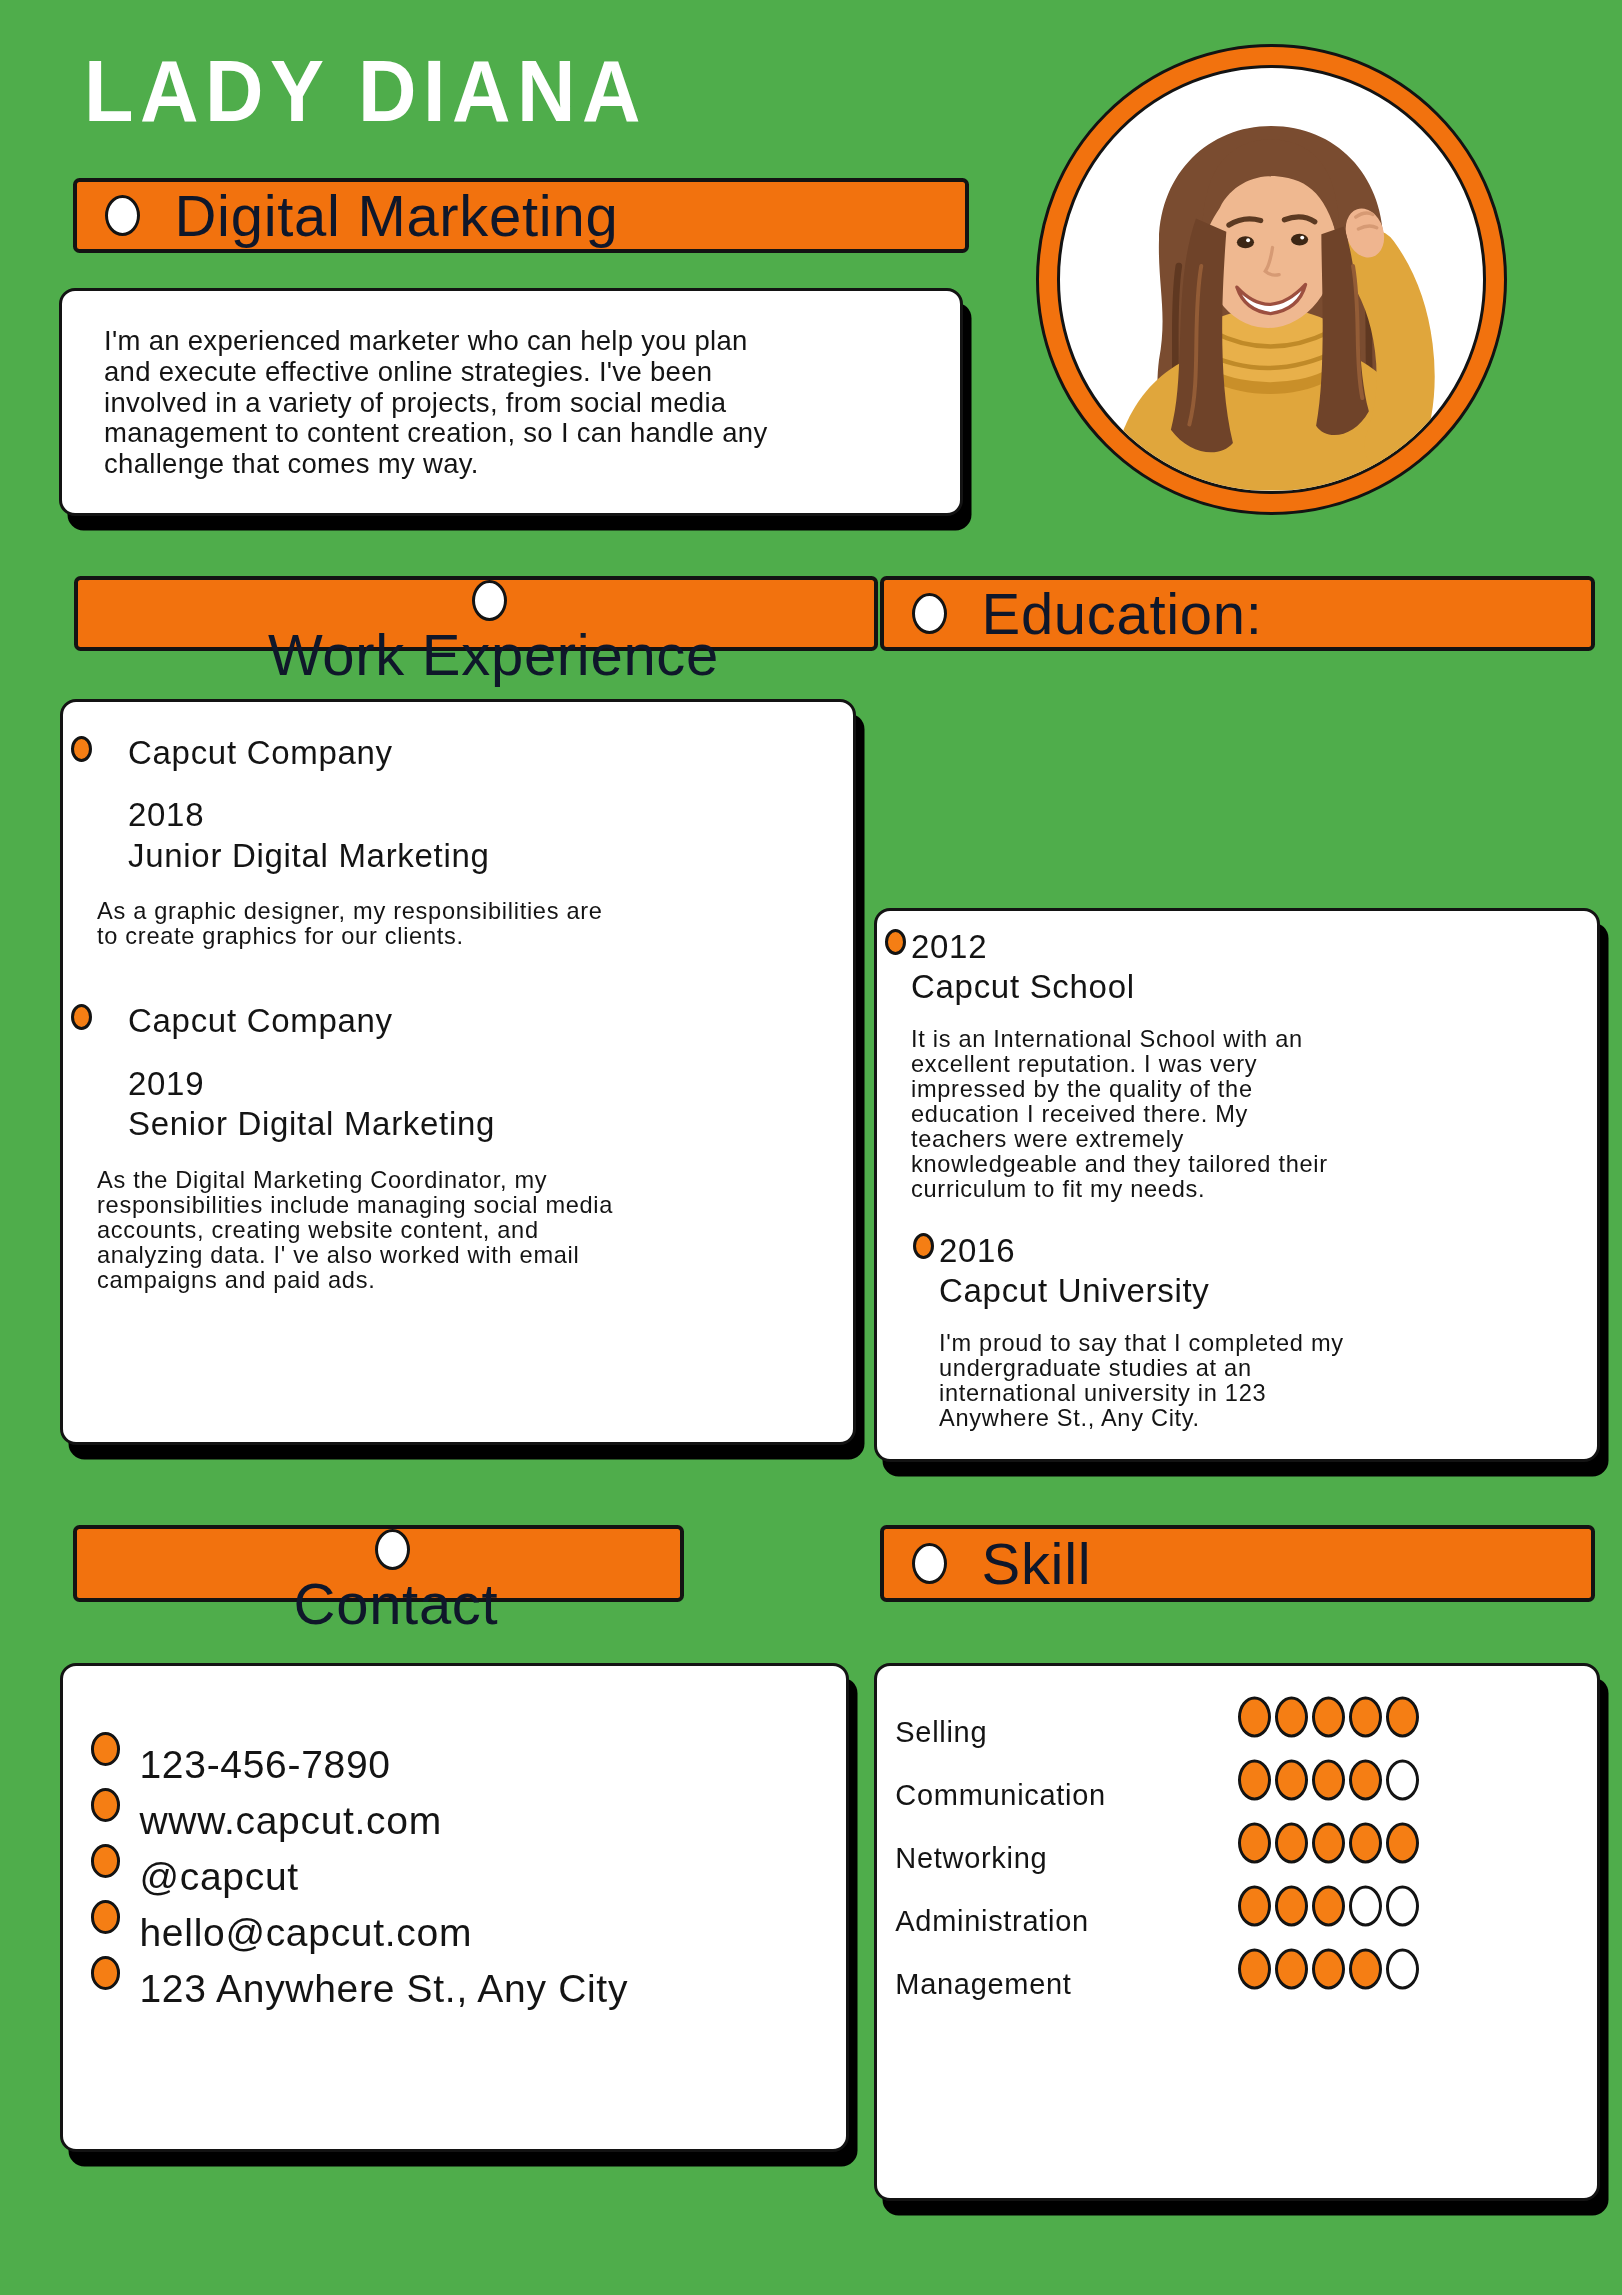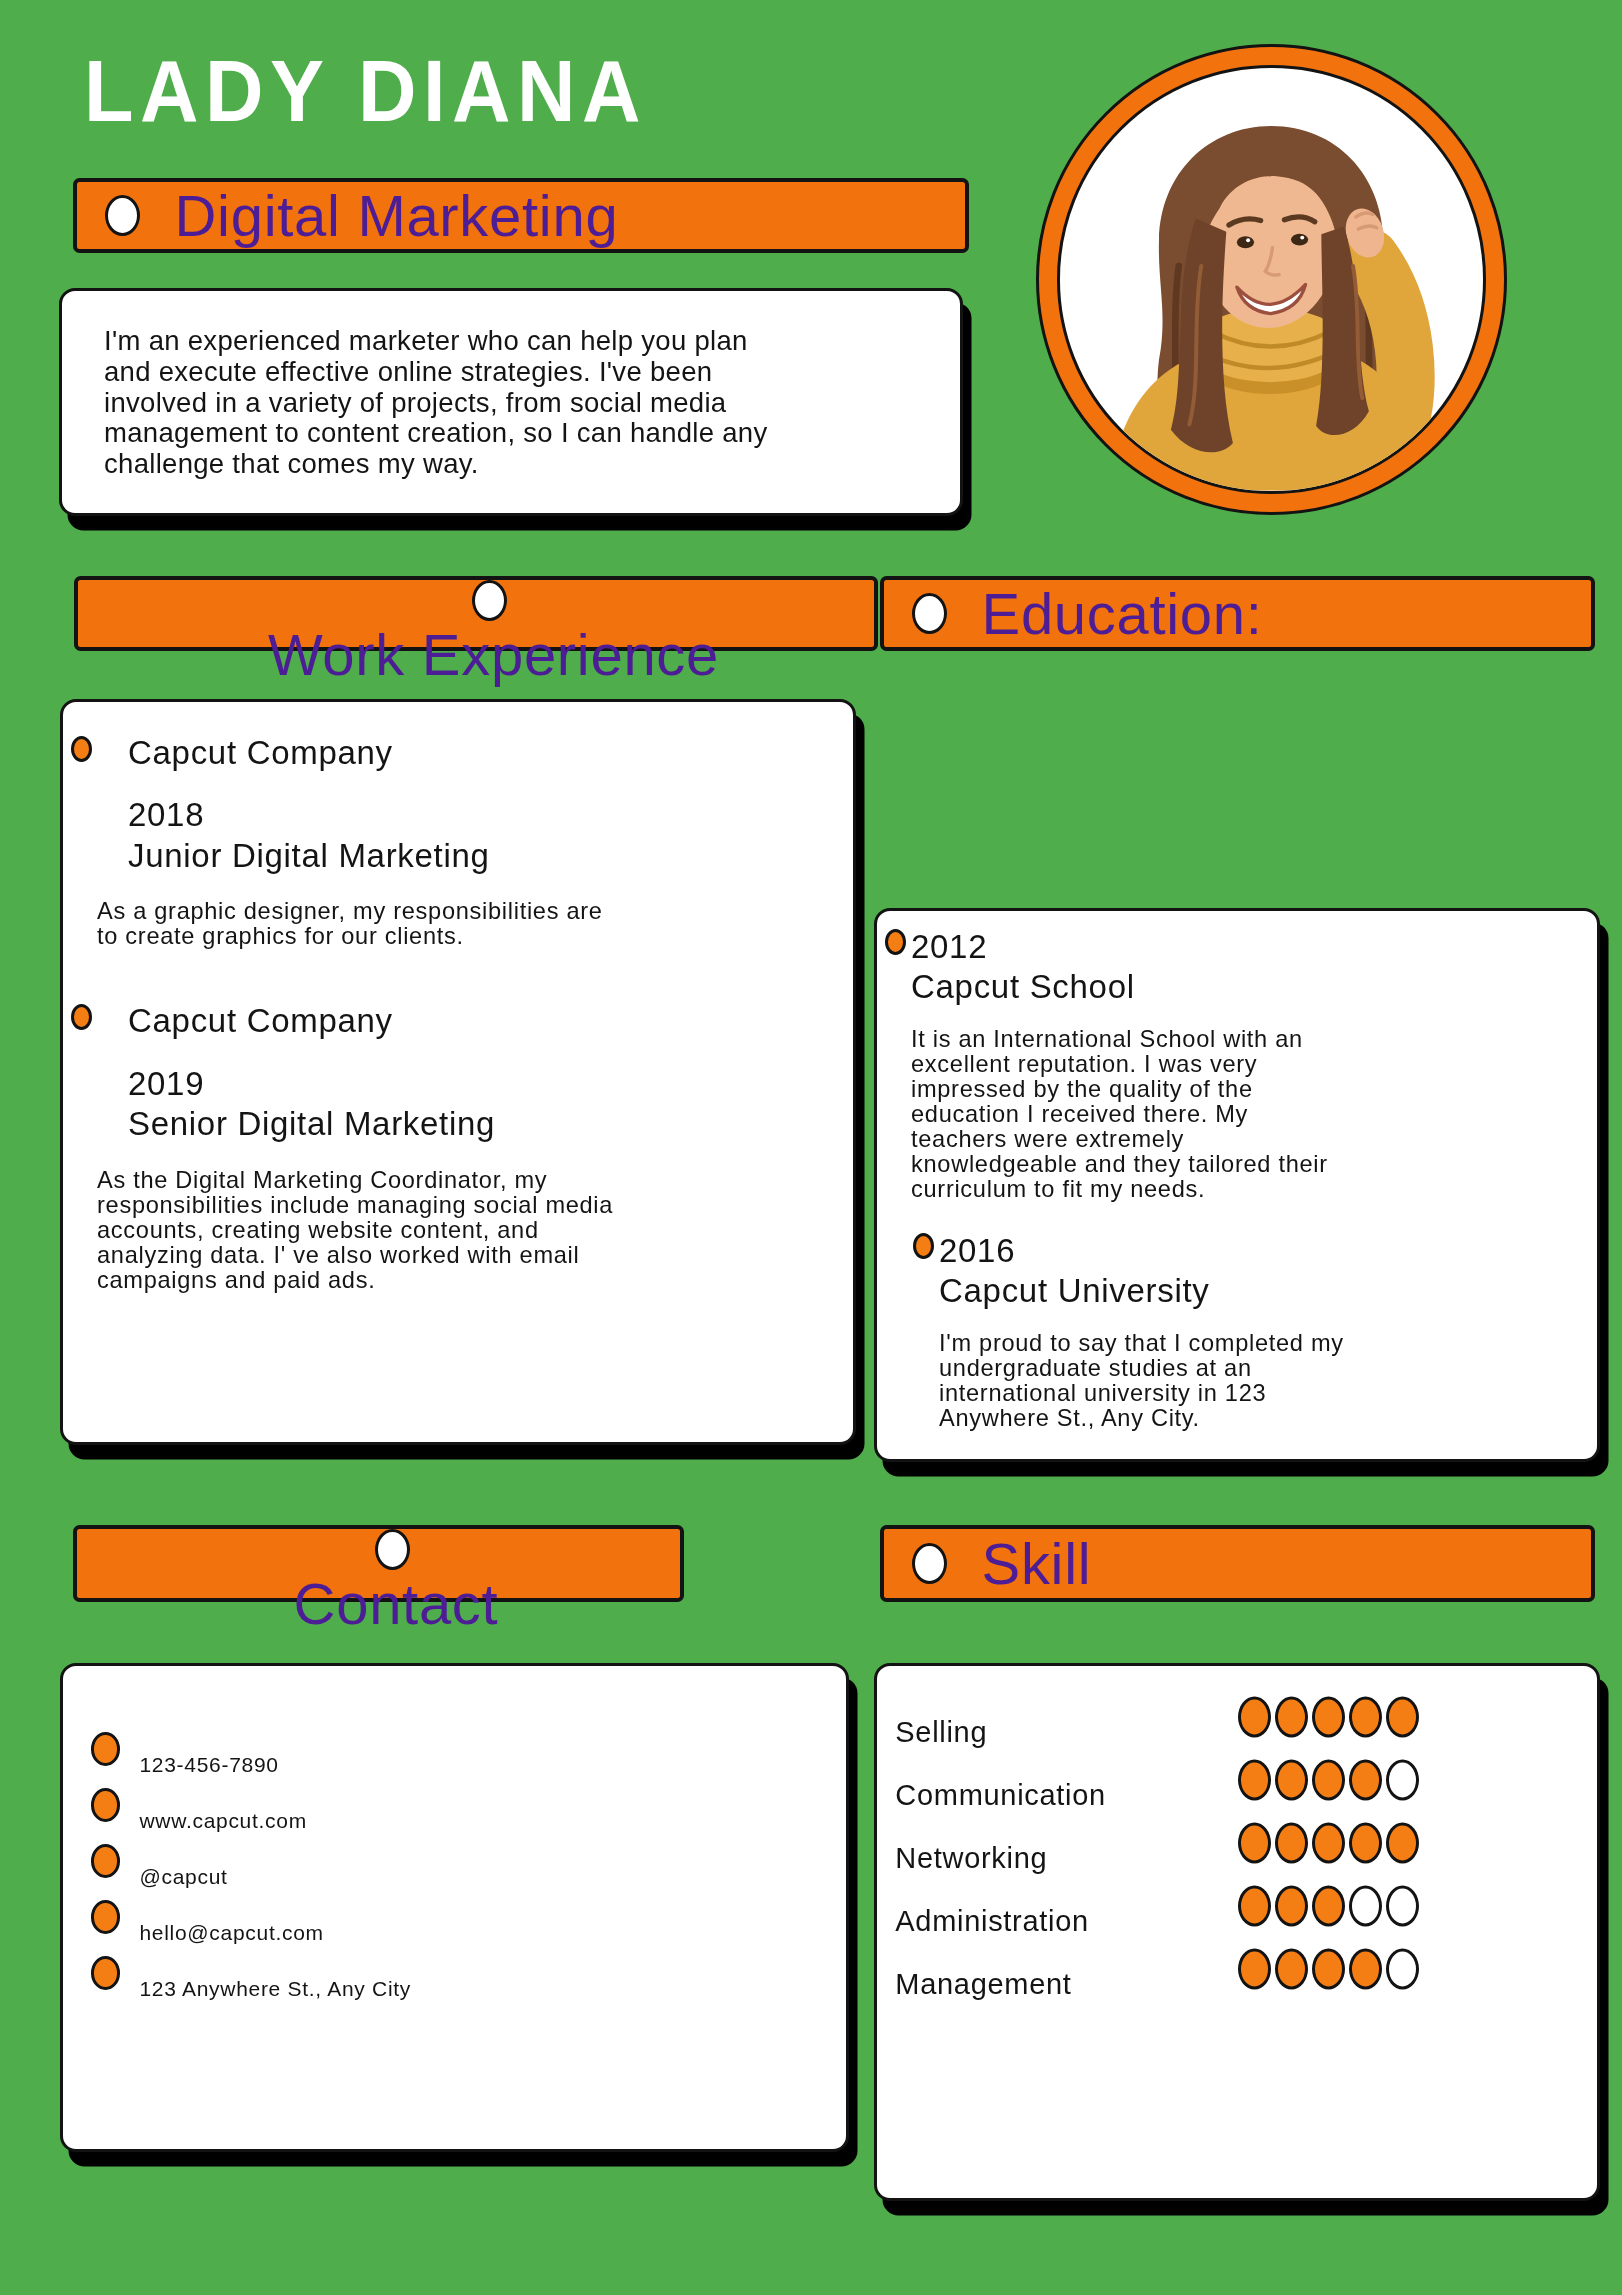--- a/index.html
+++ b/index.html
@@ -17,21 +17,21 @@
   
   .banner{
     position:absolute;height:75px;background:#F2720E;
     border:4.6px solid #131313;border-radius:6.5px;
     display:flex;align-items:center;box-sizing:border-box;
   }
   .banner .bdot{
     width:35px;height:41px;background:#ffffff;border:3.3px solid #131313;
     border-radius:50%;margin-left:27.5px;flex:none;box-sizing:border-box;
   }
-  .banner .blabel{color:#4c1d95;font-size:58px;margin-left:35px;letter-spacing:0.7px;white-space:nowrap;}
+  .banner .blabel{color:#0f172a;font-size:58px;margin-left:35px;letter-spacing:0.7px;white-space:nowrap;}
   #banner-dm{left:73px;top:178px;width:896px;}
   #banner-we{left:74px;top:576px;width:804px;flex-direction:column;}
   #banner-edu{left:880px;top:576px;width:715px;}
   #banner-contact{left:73px;top:1525px;width:611px;height:77px;flex-direction:column;}
   #banner-skill{left:880px;top:1525px;width:715px;height:77px;}
   
   .card{
     position:absolute;background:#ffffff;border:3.9px solid #131313;border-radius:16px;
     box-shadow:8.5px 14.4px 0 #000000;box-sizing:border-box;overflow:hidden;
   }
@@ -56,21 +56,21 @@
   .desc{margin:23.6px 0 0 0;font-size:23.6px;line-height:1.06;letter-spacing:0.7px;}
   #we-box .desc{max-width:517px;}
   #edu-box .desc{margin-top:19.6px;max-width:419px;}
 
   
   .c-row{display:flex;align-items:center;height:56px;padding-left:27.5px;}
   .c-bullet{
     width:29.4px;height:34px;background:#F57E14;border:3.3px solid #131313;
     border-radius:50%;flex:none;box-sizing:border-box;
   }
-  .c-text{margin-left:19.6px;font-size:21px;letter-spacing:0.7px;white-space:nowrap;margin-top:32px;}
+  .c-text{margin-left:19.6px;font-size:39px;letter-spacing:0.7px;white-space:nowrap;margin-top:32px;}
 
   
   .s-row{position:relative;height:63px;display:flex;align-items:flex-end;}
   .s-label{margin-left:18.3px;font-size:29px;letter-spacing:0.7px;white-space:nowrap;}
   .s-dots{position:absolute;left:361px;top:50%;transform:translateY(-50%);display:flex;gap:3.9px;}
   .s-dot{width:33px;height:41px;border:3.3px solid #131313;border-radius:50%;background:#ffffff;box-sizing:border-box;}
   .s-dot.filled{background:#F57E14;}
 
   
   #photo{

